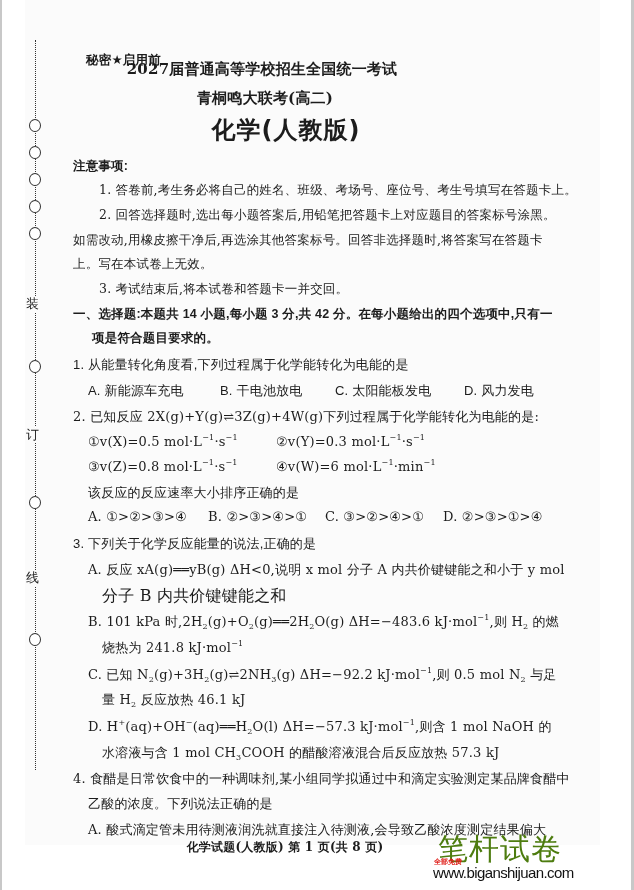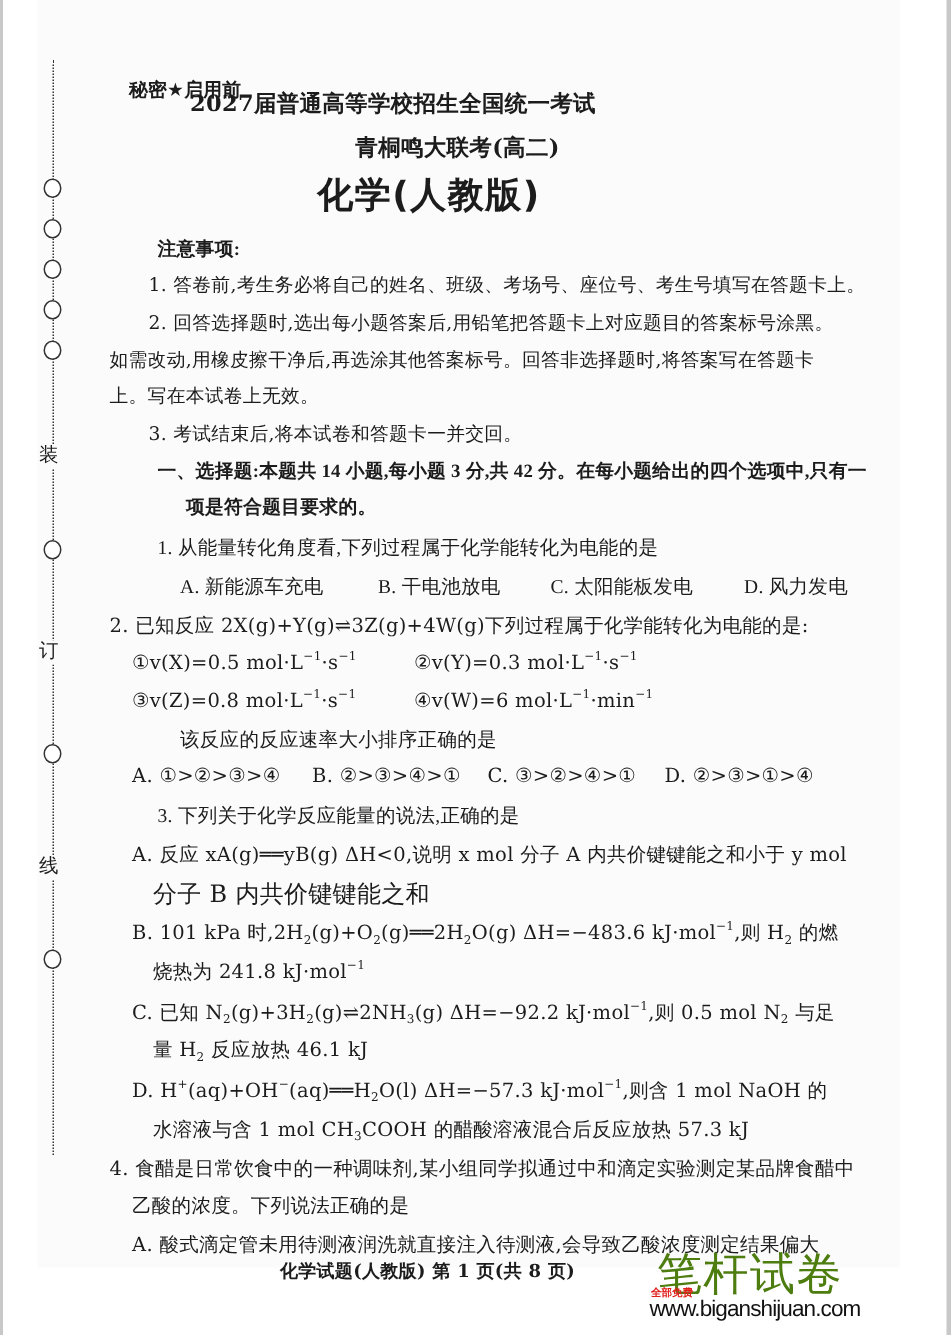--- a/index.html
+++ b/index.html
@@ -12,28 +12,28 @@
   .left-edge { position:absolute; left:0; top:0; width:2px; height:890px; background:#c8c8c8; }
   .right-edge { position:absolute; right:0; top:0; width:3px; height:890px; background:#c8c8c8; }
   .scan { position:absolute; left:25px; top:0; width:575px; height:845px; background:#fbfbfb; }
 
   
   .bind-line { position:absolute; left:35px; top:40px; width:0; height:730px; border-left:1.5px dotted #333; }
   .ring { position:absolute; left:29px; width:10px; height:11px; border:1.4px solid #333; border-radius:50%; background:#fff; }
   .bind-char { position:absolute; left:26px; font-size:13px; background:#fbfbfb; line-height:16px; font-family:"DejaVu Sans",sans-serif; }
 
   .t { position:absolute; white-space:nowrap; font-size:13.5px; letter-spacing:0.2px; }
-  .sans { font-family:Liberation Serif, serif;margin-left:32px; }
+  .sans { font-family:Liberation Sans, sans-serif; }
   .b { font-weight:bold; }
   sup { font-size:8px; vertical-align:6px; line-height:0; }
   sub { font-size:8px; vertical-align:-3px; line-height:0; }
 
   .secret { left:73px; top:52px; font-size:12.5px; font-weight:bold; font-family:"DejaVu Sans",sans-serif;margin-left:13px; }
   .exam-title { left:0; width:524px; text-align:center; top:60px; font-size:15px; font-weight:bold; }
-  .exam-sub { left:0; width:530px; text-align:center; top:89px; font-size:15px; font-weight:bold;margin-left:40px; }
+  .exam-sub { left:0; width:530px; text-align:center; top:89px; font-size:15px; font-weight:bold; }
   .subject { left:0; width:572px; text-align:center; top:114px; font-size:24px; font-weight:bold; font-family:"DejaVu Sans",sans-serif; letter-spacing:1px; }
 
   .footer { left:0; width:570px; text-align:center; top:839px; font-size:12px; font-weight:bold; }
 
   .wm-cn { position:absolute; left:438px; top:829px; font-size:30px; font-family:"DejaVu Sans",sans-serif; color:#4d7c0f; letter-spacing:1px; }
   .wm-free { position:absolute; left:434px; top:857px; font-size:7px; color:#e0201b; font-family:"DejaVu Sans",sans-serif; font-weight:bold;text-align:center; }
   .wm-url { position:absolute; left:433px; top:864px; font-size:15px; font-family:Liberation Sans, sans-serif; color:#111; letter-spacing:-0.6px; }
 </style>
 </head>
 <body>

